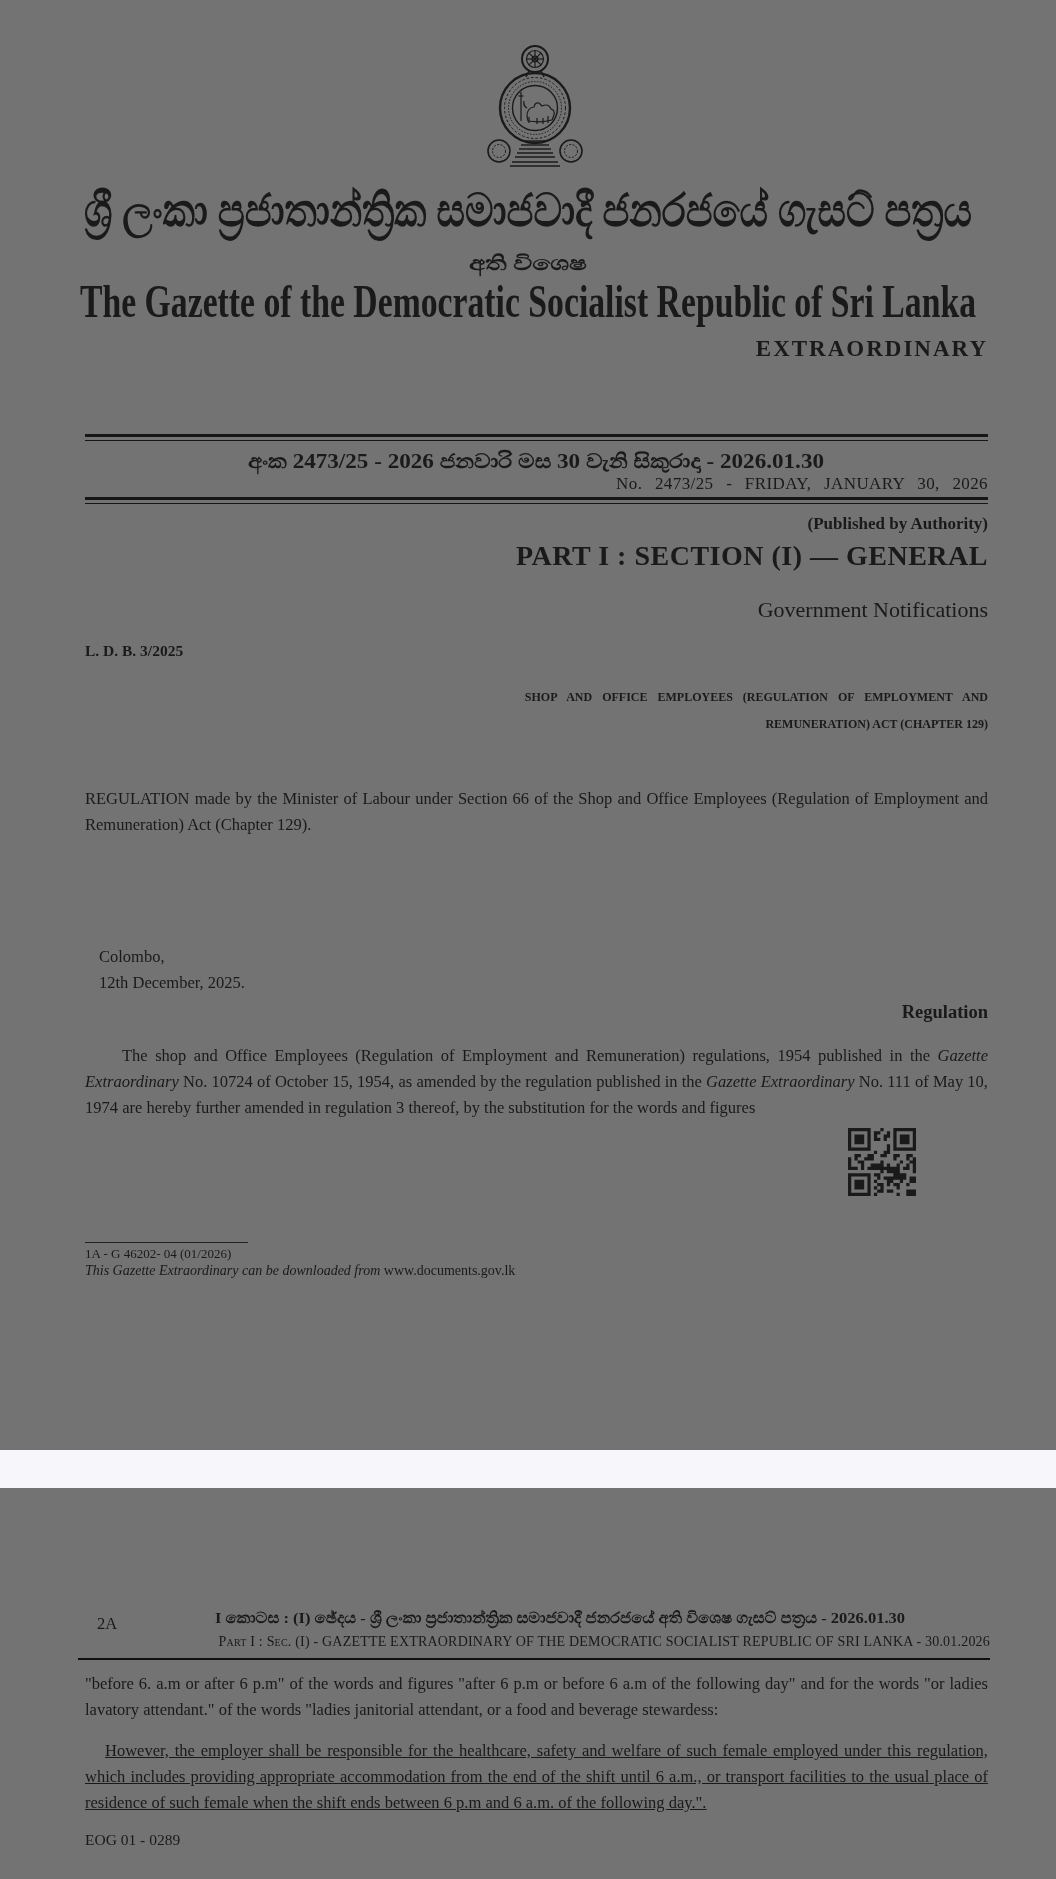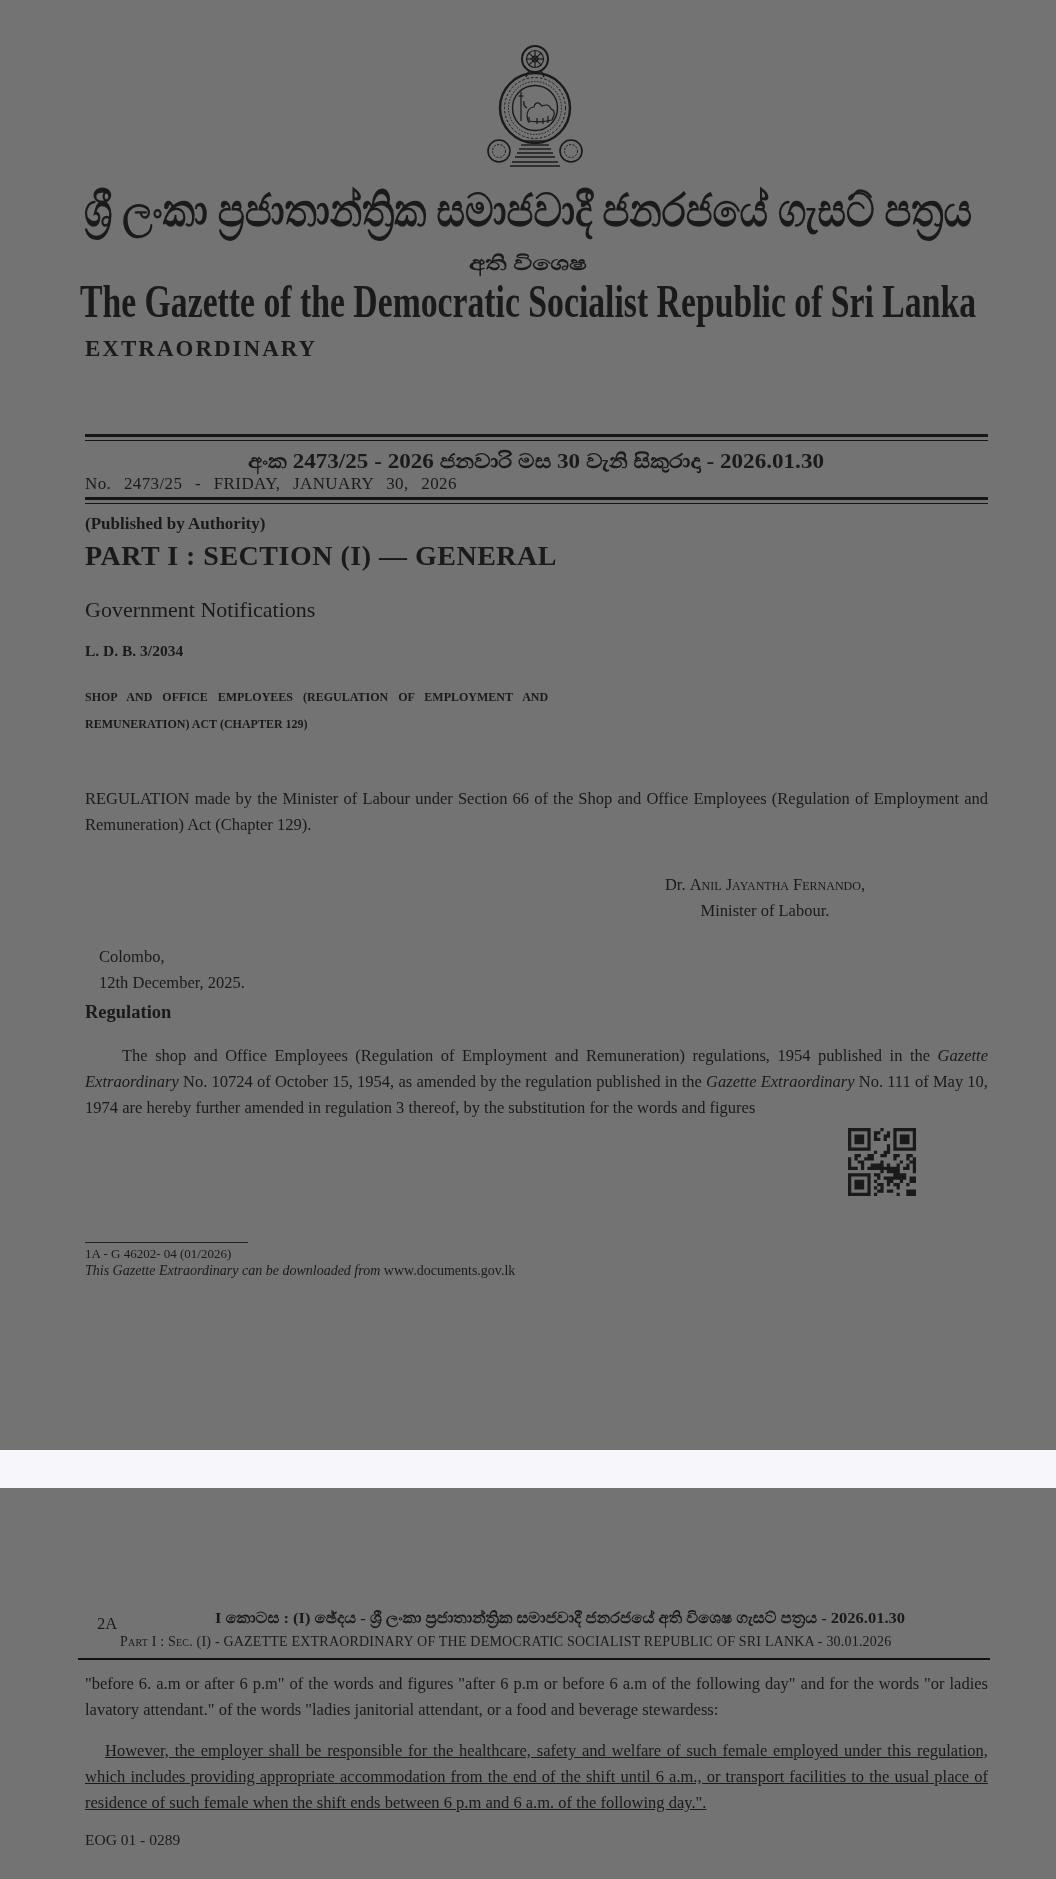--- a/index.html
+++ b/index.html
@@ -1,20 +1,20 @@
 <!DOCTYPE html>
 <html><head>
 <meta charset="utf-8">
 <style>
   html,body{margin:0;padding:0;background:#ffffff;}
   #page{position:relative;width:1056px;height:1879px;background:#ffffff;
         font-family:"Liberation Serif",serif;color:#1a1a1a;overflow:hidden;}
   .abs{position:absolute;}
   .col{left:85px;width:903px;}
-  .center{text-align:left;}
+  .center{text-align:right;}
   .justify{text-align:justify;}
   svg text{fill:#1a1a1a;}
 
   .si-title-text{font-size:46px;font-weight:bold;}
   .si-sub-text{font-size:20px;font-weight:bold;}
   .en-title-text{font-size:46px;font-weight:bold;font-family:"Liberation Serif",serif;}
   .extraordinary{top:336px;font-size:23px;font-weight:bold;letter-spacing:2px;}
   .rule-double{height:3px;border-top:3px solid #161616;border-bottom:1.5px solid #161616;}
   .rule1{top:434px;}
   .rule2{top:497px;}
@@ -119,33 +119,29 @@
   <div class="abs col center issue-en">No. 2473/25 - FRIDAY, JANUARY 30, 2026</div>
 
   <div class="abs col rule-double rule2"></div>
 
   <div class="abs col center published">(Published by Authority)</div>
 
   <div class="abs col center part-heading">PART I : SECTION (I) — GENERAL</div>
 
   <div class="abs col center gov-not">Government Notifications</div>
 
-  <div class="abs ref-no" style="left:85px;">L. D. B. 3/2034</div>
+  <div class="abs ref-no" style="left:85px;">L. D. B. 3/2025</div>
 
   <div class="abs col center act-title">
     <div class="act-line1">SHOP AND OFFICE EMPLOYEES (REGULATION OF EMPLOYMENT AND</div>
     <div>REMUNERATION) ACT (CHAPTER 129)</div>
   </div>
 
   <p class="abs col justify body-text reg-para" style="margin:0;">REGULATION made by the Minister of Labour under Section 66 of the Shop and Office Employees (Regulation of Employment and Remuneration) Act (Chapter 129).</p>
 
-  <div class="abs signature">
-    <div><span>Dr. </span><span class="smallcaps">Anil Jayantha Fernando,</span></div>
-    <div>Minister of Labour.</div>
-  </div>
 
   <div class="abs body-text colombo" style="left:99px;">
     <div>Colombo,</div>
     <div>12th December, 2025.</div>
   </div>
 
   <div class="abs col center regulation-h">Regulation</div>
 
   <p class="abs col justify body-text amend-para" style="margin:0;"><span>The shop and Office Employees (Regulation of Employment and Remuneration) regulations, 1954 published in the </span><span class="italic">Gazette Extraordinary</span><span> No. 10724 of October 15, 1954, as amended by the regulation published in the </span><span class="italic">Gazette Extraordinary</span><span> No. 111 of May 10, 1974 are hereby further amended in regulation 3 thereof, by the substitution for the words and figures</span></p>
 

